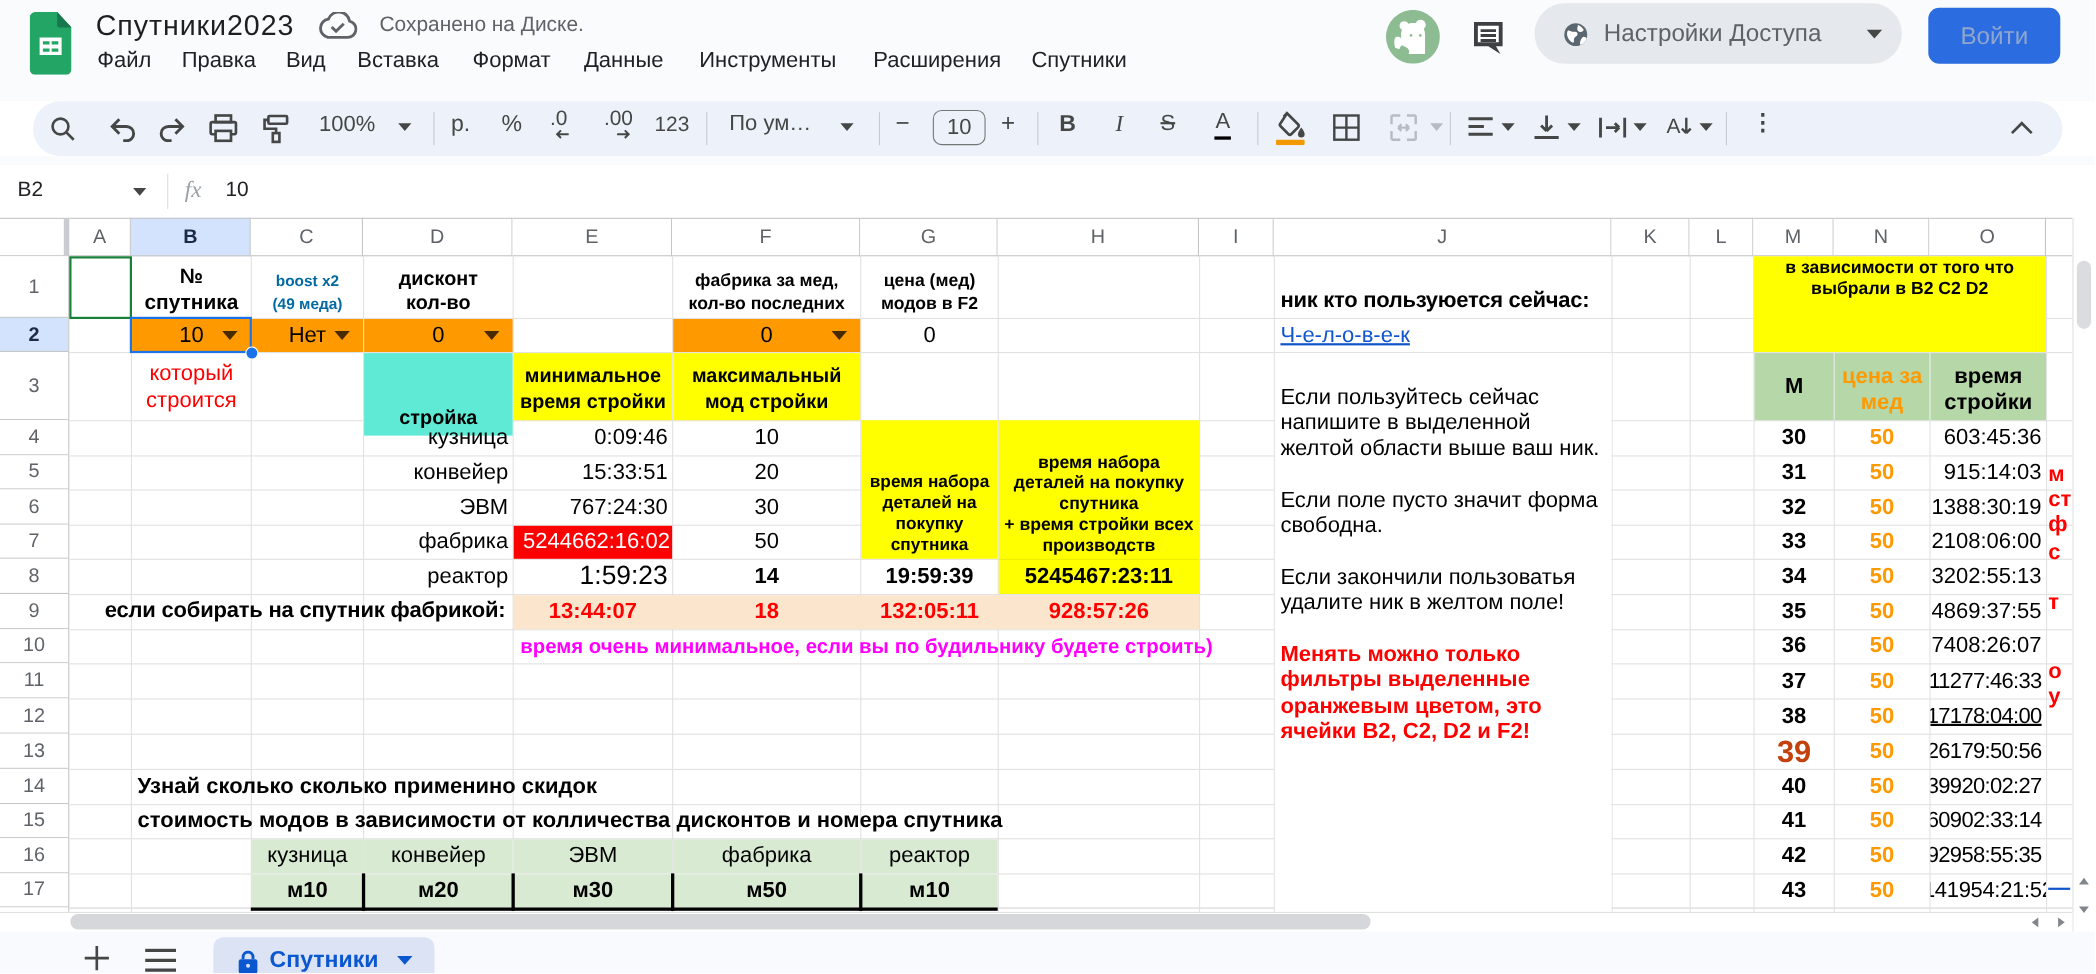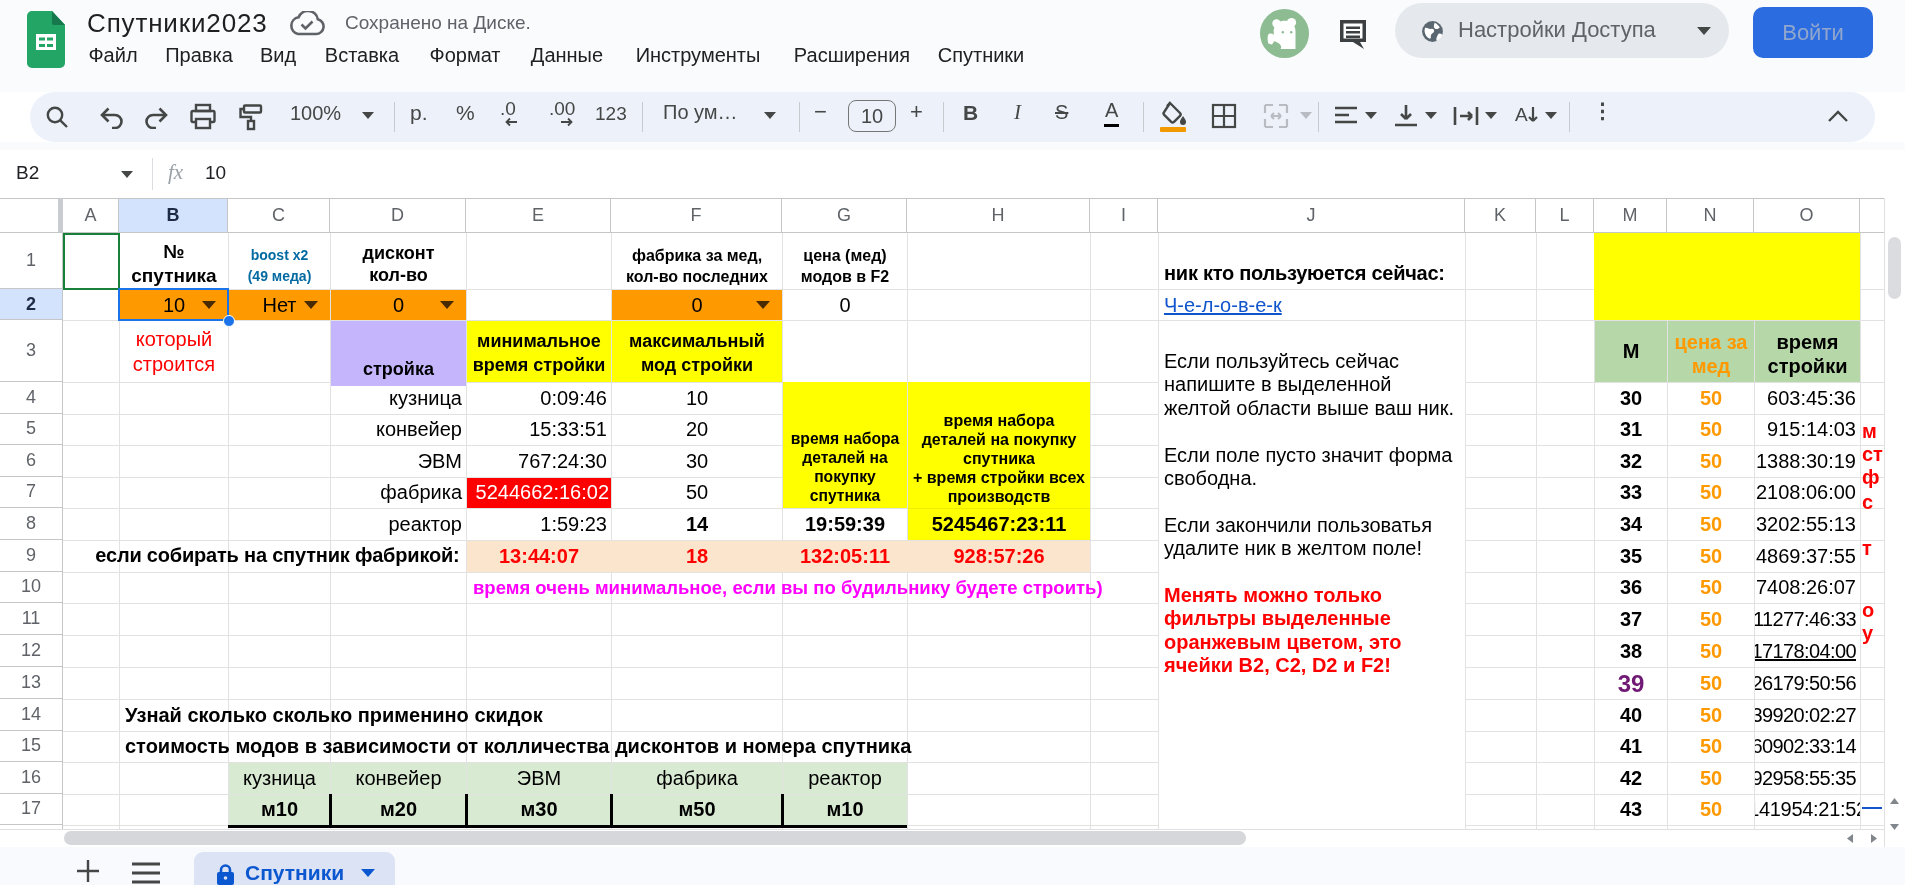--- a/index.html
+++ b/index.html
@@ -252,40 +252,41 @@
 <div class="cell cc vb" style="left:783px;top:234px;width:124px;height:55px;font-size:16px;color:#000;font-weight:bold;padding-bottom:2px;">
       <div style="line-height:21px;">
         <div style="white-space:nowrap;">цена (мед)</div>
         <div style="white-space:nowrap;">модов в F2</div>
       </div>
     </div>
 <div class="cell cl vb" style="left:1159px;top:234px;width:306px;height:55px;font-size:20px;color:#000;font-weight:bold;padding-left:5px;padding-bottom:4px;">
       <span style="white-space:nowrap;letter-spacing:-0.25px;">ник кто пользуюется сейчас:</span>
     </div>
 <div style="position:absolute;left:1594px;top:233px;width:266px;height:87px;background:#ffff00;display:flex;flex-direction:column;align-items:center;justify-content:flex-start;text-align:center;padding-top:1px;">
+      <div style="font-size:16px;font-weight:bold;line-height:19.3px;white-space:nowrap;">в зависимости от того что<br>выбрали в B2 C2 D2</div>
     </div>
 <div style="position:absolute;left:120px;top:290px;width:108px;height:30px;background:#ff9900;display:flex;align-items:center;justify-content:center;font-size:20px;color:#000;">10</div>
 <div class="tri" style="left:202px;top:301px;"></div>
 <div style="position:absolute;left:229px;top:290px;width:101px;height:30px;background:#ff9900;display:flex;align-items:center;justify-content:center;font-size:20px;color:#000;">Нет</div>
 <div class="tri" style="left:304px;top:301px;"></div>
 <div style="position:absolute;left:331px;top:290px;width:135px;height:30px;background:#ff9900;display:flex;align-items:center;justify-content:center;font-size:20px;color:#000;">0</div>
 <div class="tri" style="left:440px;top:301px;"></div>
 <div style="position:absolute;left:612px;top:290px;width:170px;height:30px;background:#ff9900;display:flex;align-items:center;justify-content:center;font-size:20px;color:#000;">0</div>
 <div class="tri" style="left:756px;top:301px;"></div>
 <div class="cell cc" style="left:783px;top:290px;width:124px;height:30px;font-size:20px;color:#000;">0</div>
 <div class="cell cl" style="left:1159px;top:290px;width:306px;height:30px;font-size:20px;color:#1155cc;padding-left:5px;">
       <span style="text-decoration:underline;">Ч-е-л-о-в-е-к</span>
     </div>
 <div class="cell cc" style="left:120px;top:321px;width:108px;height:61px;font-size:20px;color:#ff0000;">
       <div style="line-height:24.5px;">
         <div style="white-space:nowrap;">который</div>
         <div style="white-space:nowrap;">строится</div>
       </div>
     </div>
-<div class="cell cc vb" style="left:331px;top:321px;width:135px;height:65px;font-size:18px;color:#000;background:#c4b5fd;font-weight:bold;padding-bottom:5px;">
+<div class="cell cc vb" style="left:331px;top:321px;width:135px;height:75px;font-size:18px;color:#000;background:#5eead4;font-weight:bold;padding-bottom:5px;">
       <div style="line-height:23.5px;">
         <div style="white-space:nowrap;">стройка</div>
       </div>
     </div>
 <div class="cell cc vb" style="left:467px;top:321px;width:144px;height:61px;font-size:18px;color:#000;background:#ffff00;font-weight:bold;padding-bottom:5px;">
       <div style="line-height:23.5px;">
         <div style="white-space:nowrap;">минимальное</div>
         <div style="white-space:nowrap;">время стройки</div>
       </div>
     </div>
@@ -313,21 +314,21 @@
 <div class="cell cc" style="left:612px;top:383px;width:170px;height:30.5px;font-size:20px;color:#000;">10</div>
 <div class="cell cr" style="left:331px;top:414.5px;width:135px;height:30.5px;font-size:20px;color:#000;padding-right:4px;">конвейер</div>
 <div class="cell cr" style="left:467px;top:414.5px;width:144px;height:30.5px;font-size:20px;color:#000;padding-right:4px;">15:33:51</div>
 <div class="cell cc" style="left:612px;top:414.5px;width:170px;height:30.5px;font-size:20px;color:#000;">20</div>
 <div class="cell cr" style="left:331px;top:446px;width:135px;height:30.5px;font-size:20px;color:#000;padding-right:4px;">ЭВМ</div>
 <div class="cell cr" style="left:467px;top:446px;width:144px;height:30.5px;font-size:20px;color:#000;padding-right:4px;">767:24:30</div>
 <div class="cell cc" style="left:612px;top:446px;width:170px;height:30.5px;font-size:20px;color:#000;">30</div>
 <div class="cell cr" style="left:331px;top:477.5px;width:135px;height:30.5px;font-size:20px;color:#000;padding-right:4px;">фабрика</div>
 <div class="cell cc" style="left:612px;top:477.5px;width:170px;height:30.5px;font-size:20px;color:#000;">50</div>
 <div class="cell cr" style="left:331px;top:509px;width:135px;height:30.5px;font-size:20px;color:#000;padding-right:4px;">реактор</div>
-<div class="cell cr" style="left:467px;top:509px;width:144px;height:30.5px;font-size:20px;color:#000;padding-right:4px;">1:59:23</div>
+<div class="cell cr" style="left:467px;top:509px;width:144px;height:30.5px;font-size:24px;color:#000;padding-right:4px;">1:59:23</div>
 <div class="cell cc" style="left:612px;top:509px;width:170px;height:30.5px;font-size:20px;color:#000;font-weight:bold;">14</div>
 <div class="cell cr" style="left:467px;top:477.5px;width:144px;height:30.5px;font-size:20px;color:#ffffff;background:#ff0000;padding-right:2px;">5244662:16:02</div>
 <div style="position:absolute;left:783px;top:382px;width:124px;height:126px;background:#ffff00;display:flex;align-items:flex-end;justify-content:center;text-align:center;font-size:15.7px;font-weight:bold;padding-bottom:3px;">
       <div style="line-height:19.05px;">
         <div style="white-space:nowrap;">время набора</div>
         <div style="white-space:nowrap;">деталей на</div>
         <div style="white-space:nowrap;">покупку</div>
         <div style="white-space:nowrap;">спутника</div>
       </div>
     </div>
@@ -417,21 +418,21 @@
 <div class="cell cc" style="left:1595px;top:604px;width:72px;height:31px;font-size:20px;color:#000;font-weight:bold;">37</div>
 <div class="cell cc" style="left:1668px;top:604px;width:86px;height:31px;font-size:20px;color:#ff9900;font-weight:bold;">50</div>
 <div class="cell cr" style="left:1755px;top:604px;width:105px;height:31px;font-size:20px;color:#000;padding-right:4px;">
       <span style="white-space:nowrap;letter-spacing:-0.62px;">11277:46:33</span>
     </div>
 <div class="cell cc" style="left:1595px;top:636px;width:72px;height:31px;font-size:20px;color:#000;font-weight:bold;">38</div>
 <div class="cell cc" style="left:1668px;top:636px;width:86px;height:31px;font-size:20px;color:#ff9900;font-weight:bold;">50</div>
 <div class="cell cr" style="left:1755px;top:636px;width:105px;height:31px;font-size:20px;color:#000;padding-right:4px;text-decoration:underline;">
       <span style="white-space:nowrap;letter-spacing:-0.62px;">17178:04:00</span>
     </div>
-<div class="cell cc" style="left:1595px;top:668px;width:72px;height:31px;font-size:24px;color:#701a75;font-weight:bold;">39</div>
+<div class="cell cc" style="left:1595px;top:668px;width:72px;height:31px;font-size:28px;color:#c2410c;font-weight:bold;">39</div>
 <div class="cell cc" style="left:1668px;top:668px;width:86px;height:31px;font-size:20px;color:#ff9900;font-weight:bold;">50</div>
 <div class="cell cr" style="left:1755px;top:668px;width:105px;height:31px;font-size:20px;color:#000;padding-right:4px;">
       <span style="white-space:nowrap;letter-spacing:-0.62px;">26179:50:56</span>
     </div>
 <div class="cell cc" style="left:1595px;top:700px;width:72px;height:30.5px;font-size:20px;color:#000;font-weight:bold;">40</div>
 <div class="cell cc" style="left:1668px;top:700px;width:86px;height:30.5px;font-size:20px;color:#ff9900;font-weight:bold;">50</div>
 <div class="cell cr" style="left:1755px;top:700px;width:105px;height:30.5px;font-size:20px;color:#000;padding-right:4px;">
       <span style="white-space:nowrap;letter-spacing:-0.62px;">39920:02:27</span>
     </div>
 <div class="cell cc" style="left:1595px;top:731.5px;width:72px;height:30.5px;font-size:20px;color:#000;font-weight:bold;">41</div>

